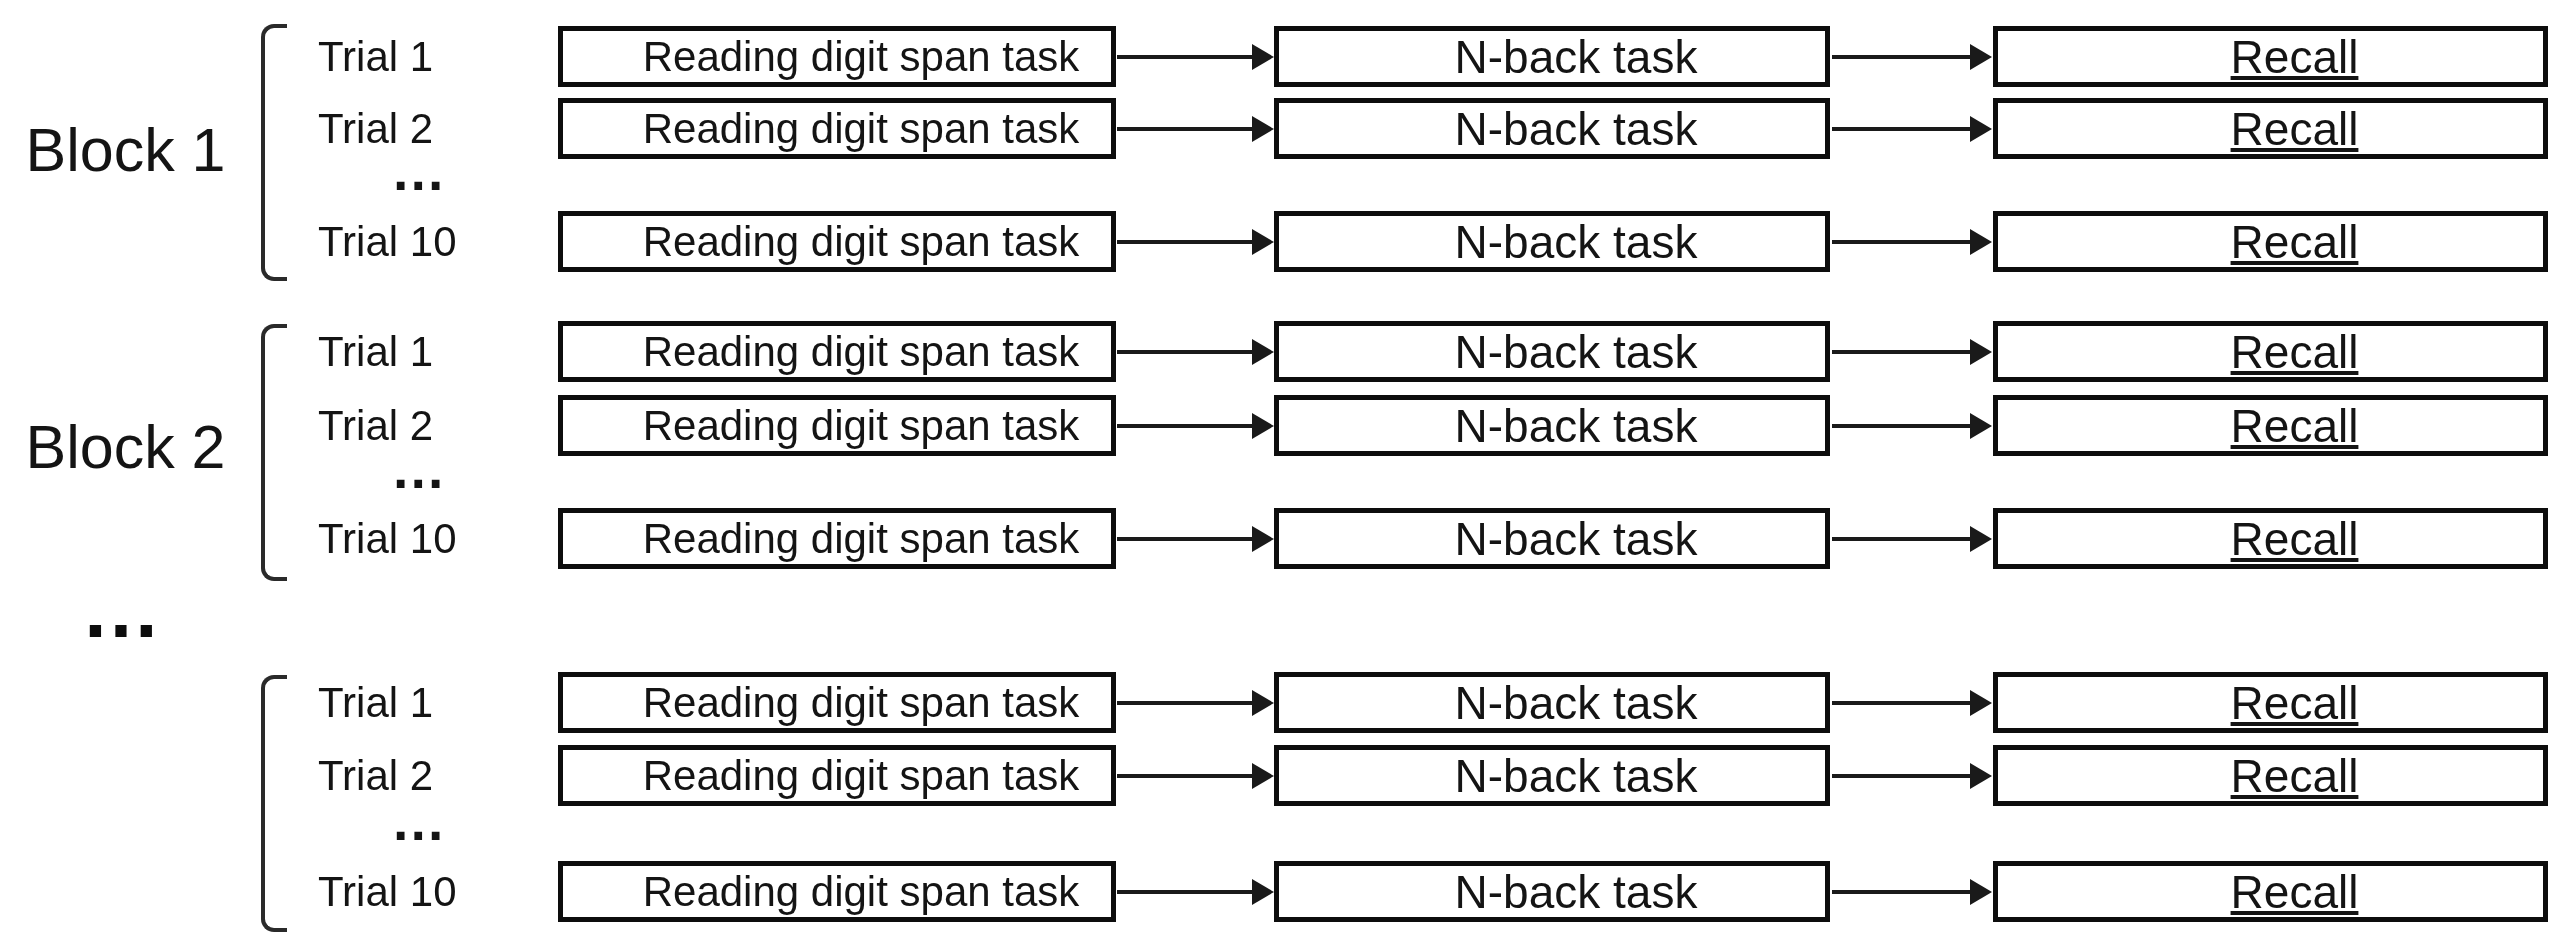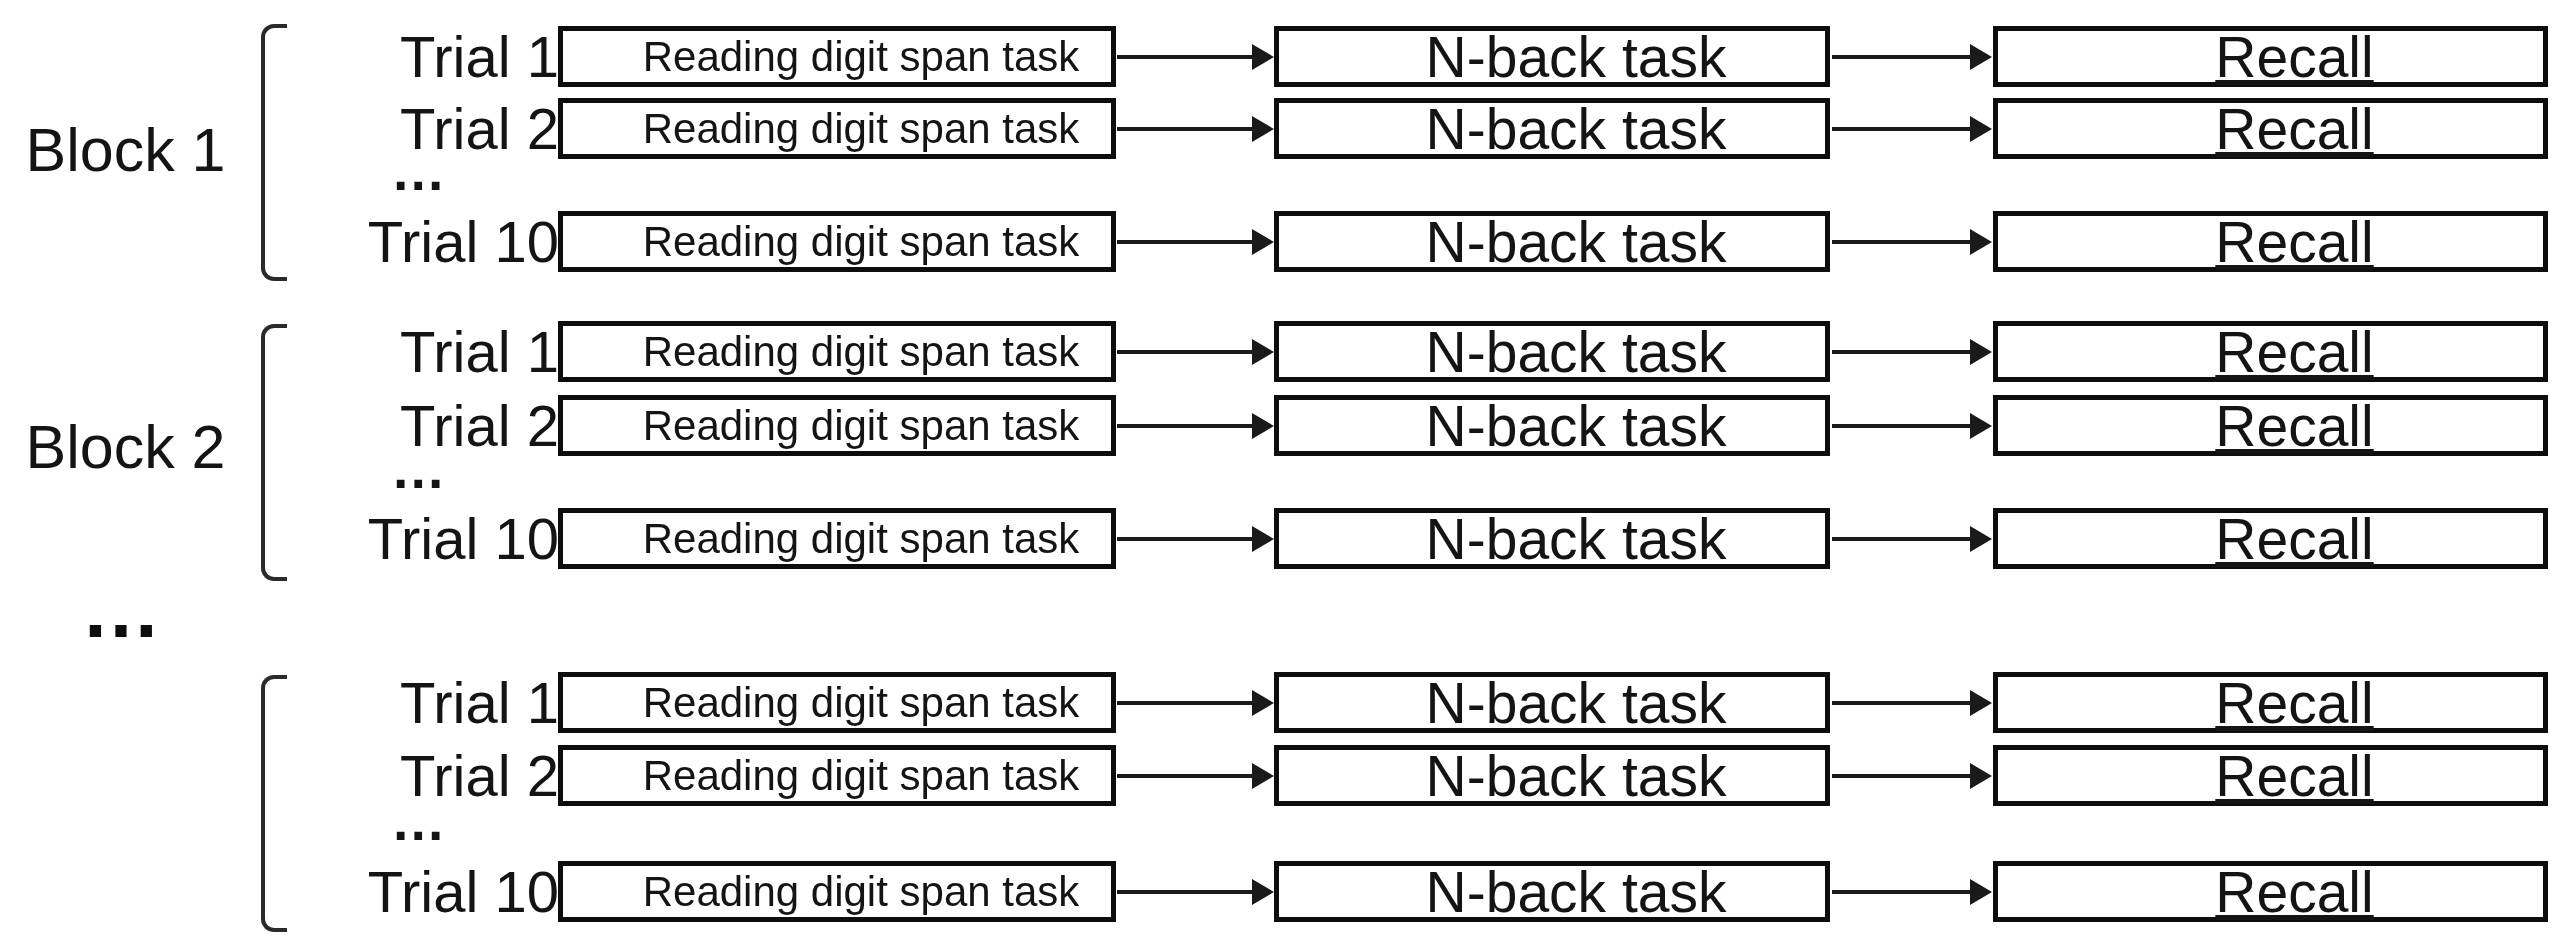--- a/index.html
+++ b/index.html
@@ -13,33 +13,33 @@
   }
   .bracket{
     position:absolute;left:261px;width:22px;
     border:4.4px solid #2a2a2a;border-right:none;
     border-radius:13px 0 0 13px;
     background:transparent;
   }
   .row{position:absolute;left:0;width:2576px;height:61px;}
   .trial-label{
     position:absolute;left:318px;top:0;width:241px;height:61px;line-height:61px;
-    font-size:58px;white-space:nowrap;text-align:right;
+    font-size:42px;white-space:nowrap;
   }
   .tbox{
     position:absolute;top:0;height:61px;box-sizing:border-box;
     border:5.1px solid #0d0d0d;background:#ffffff;
     display:flex;align-items:center;justify-content:center;padding-left:48px;
   }
   .box1{left:558px;width:558px;}
   .box2{left:1274px;width:556px;}
   .box3{left:1993px;width:555px;text-decoration:underline;}
   .btxt{white-space:nowrap;color:#141414;}
   .box1 .btxt{font-size:42px;}
-  .box2 .btxt,.box3 .btxt{font-size:57px;}
+  .box2 .btxt,.box3 .btxt{font-size:46px;}
   .arrow{position:absolute;top:0;height:61px;}
   .a1{left:1117px;width:157px;}
   .a2{left:1832px;width:160px;}
   .arrow .line{
     position:absolute;left:0;right:19px;top:29px;height:3.6px;background:#1a1a1a;display:block;
   }
   .arrow .head{
     position:absolute;right:0;top:17.5px;width:0;height:0;display:block;
     border-left:22px solid #1a1a1a;border-top:13px solid transparent;border-bottom:13px solid transparent;
   }

